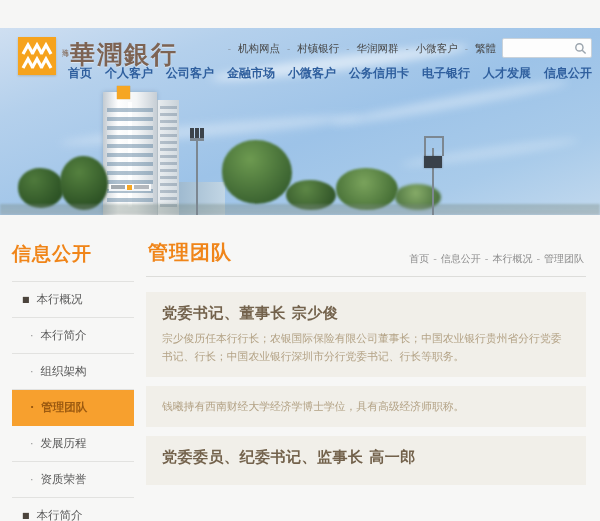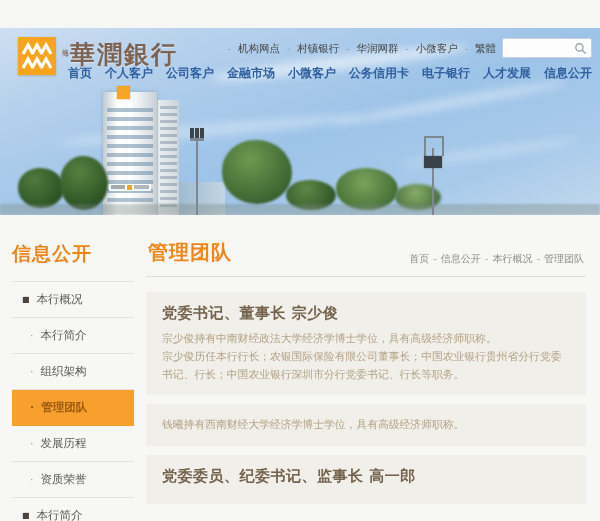--- a/index.html
+++ b/index.html
@@ -248,21 +248,20 @@
     </aside>
 
     <main class="main">
       <div class="main-head">
         <div class="page-title">管理团队</div>
         <div class="breadcrumb" id="breadcrumb"><a>首页</a><span class="bsep">-</span><a>信息公开</a><span class="bsep">-</span><a>本行概况</a><span class="bsep">-</span><a>管理团队</a></div>
       </div>
       <div id="sections">
           <section class="card">
             <h3>党委书记、董事长 宗少俊</h3>
-            <p>宗少俊持有中南财经政法大学经济学博士学位，具有高级经济师职称。</p>
             <p>宗少俊历任本行行长；农银国际保险有限公司董事长；中国农业银行贵州省分行党委书记、行长；中国农业银行深圳市分行党委书记、行长等职务。</p>
           </section>
           <section class="card">
             <p>钱曦持有西南财经大学经济学博士学位，具有高级经济师职称。</p>
           </section>
           <section class="card">
             <h3>党委委员、纪委书记、监事长 高一郎</h3>
           </section>
         </div>
     </main>

